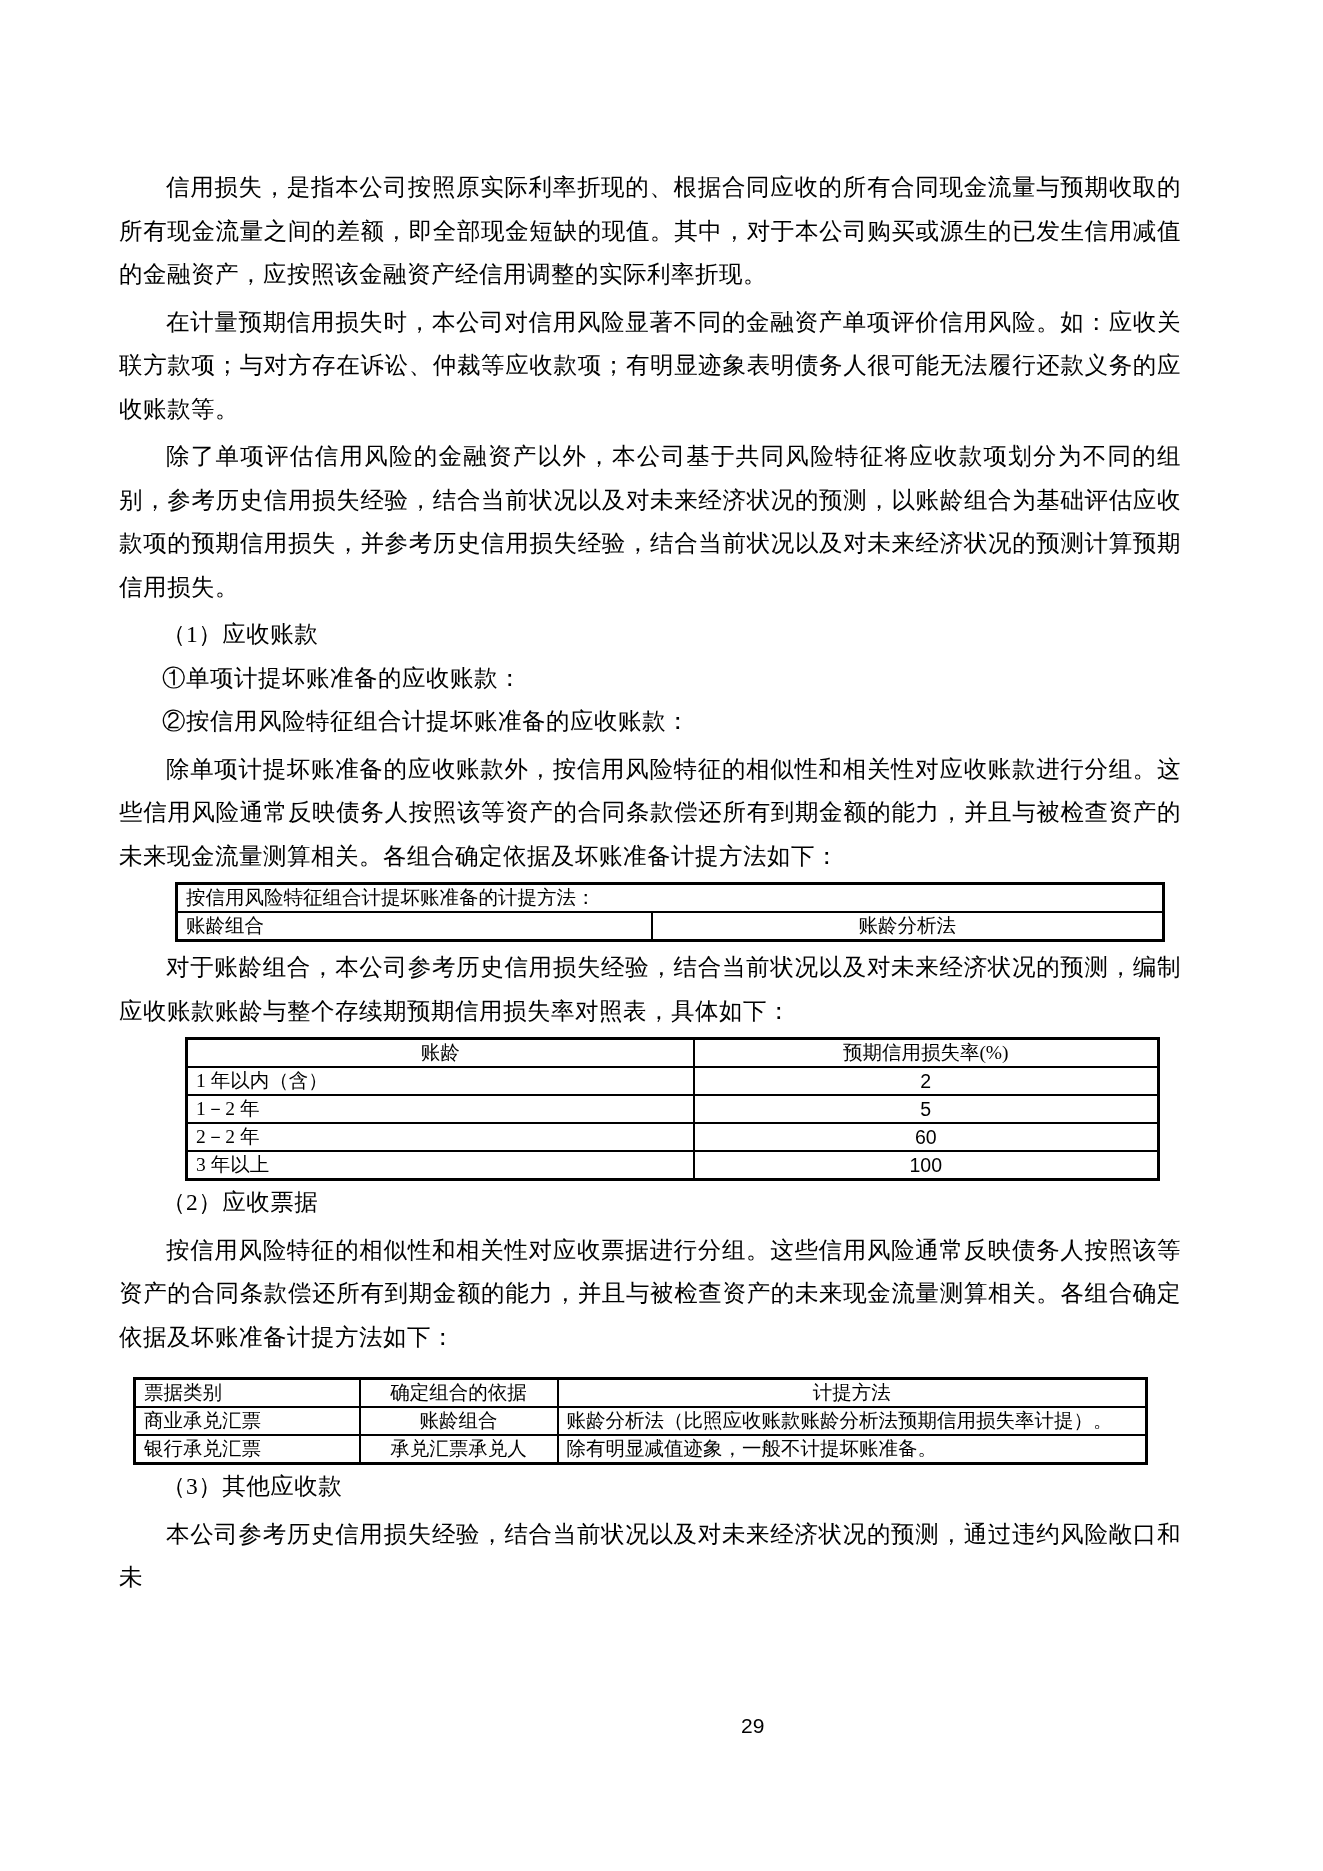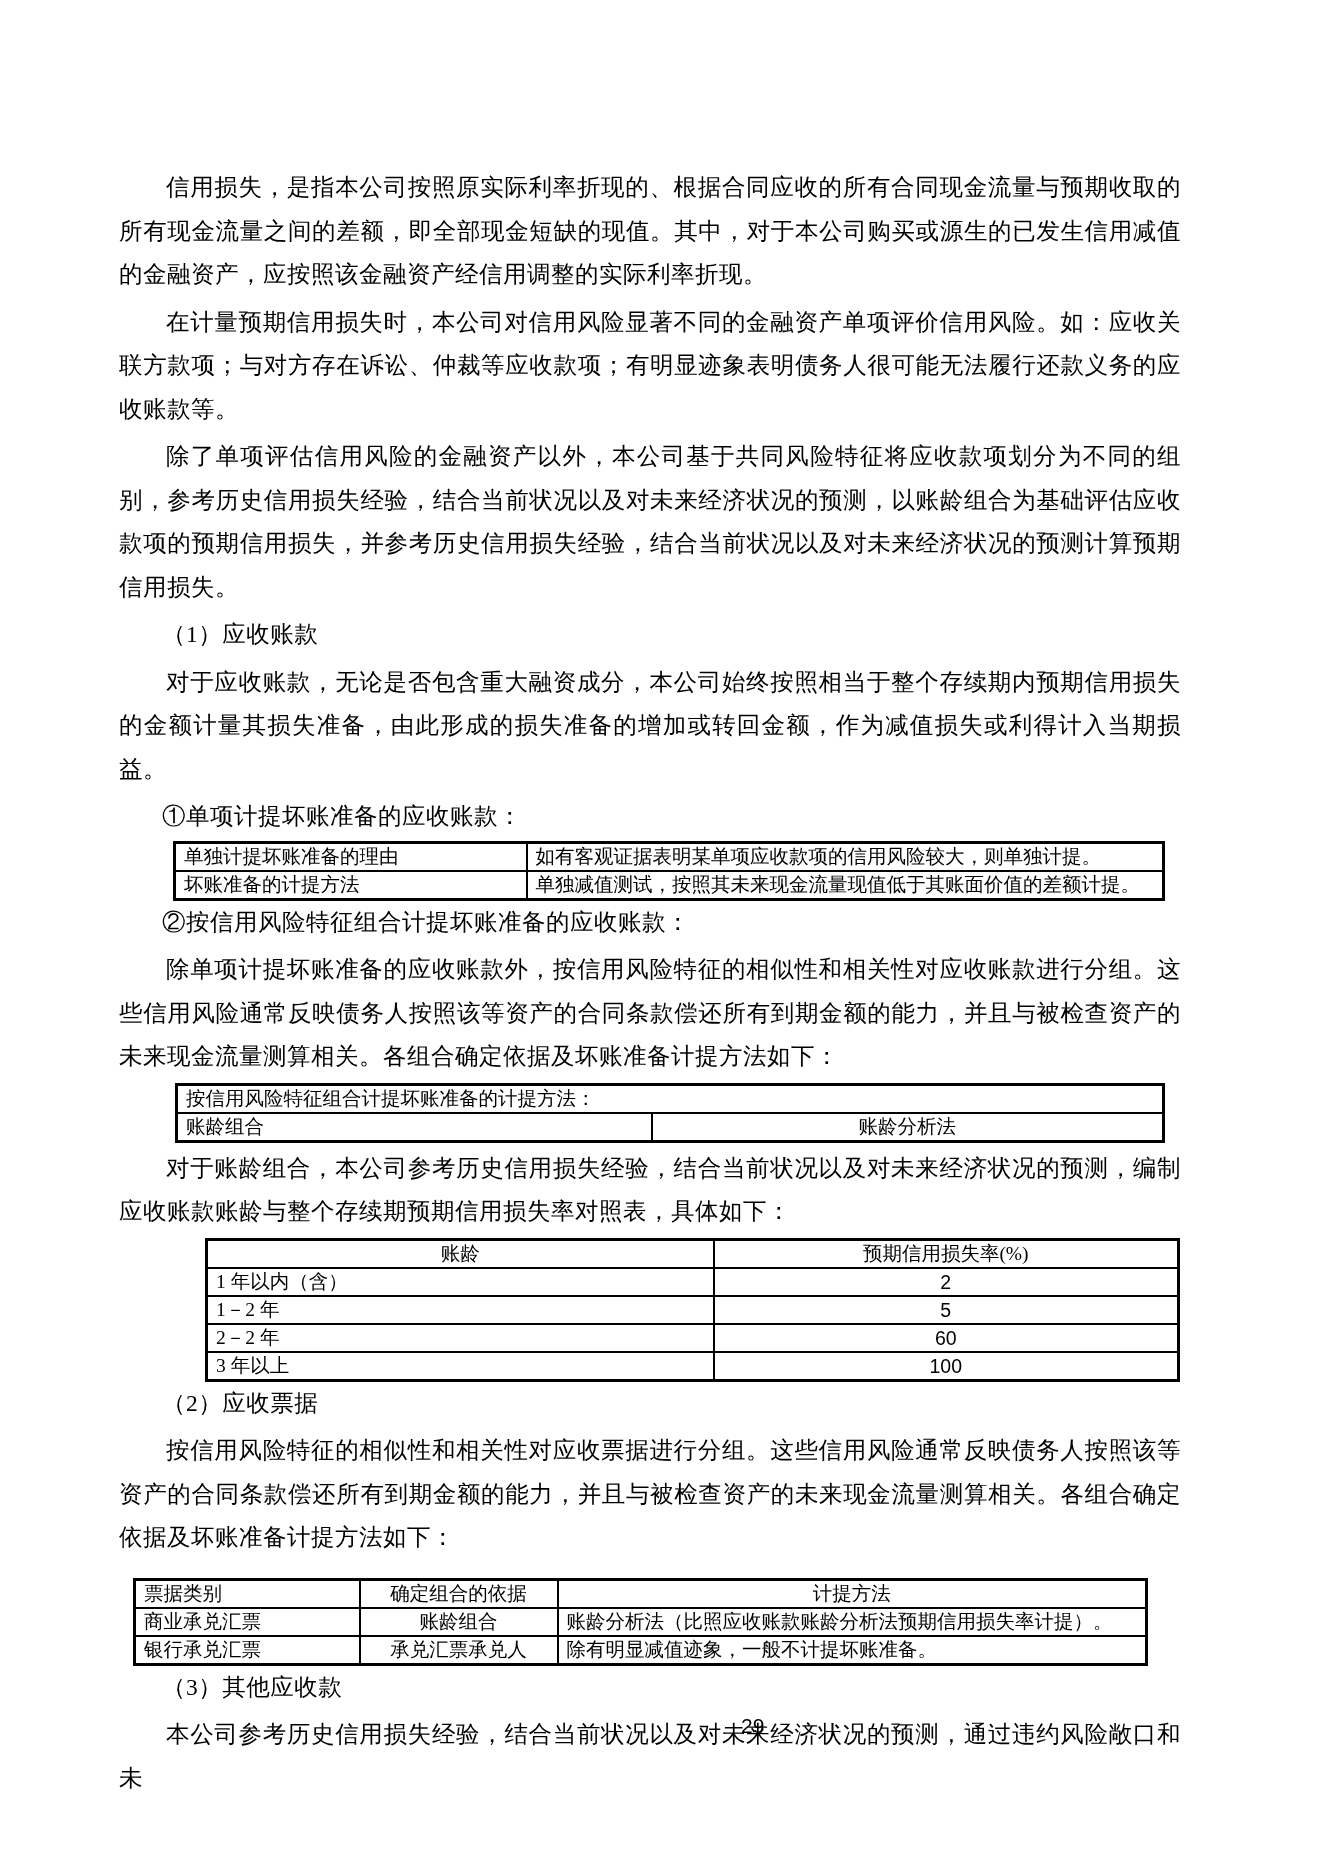--- a/index.html
+++ b/index.html
@@ -46,21 +46,21 @@
     font-size: 19.5px;
     line-height: 24px;
     height: 26px;
     padding: 0 8px;
     white-space: nowrap;
     overflow: hidden;
     vertical-align: middle;
   }
   .tbl1 { width: 992px; margin: 2px 0 0 58px; }
   .tbl2 { width: 990px; margin: 2px 0 0 60px; }
-  .tbl3 { width: 975px; margin: 0 0 0 90px; }
+  .tbl3 { width: 975px; margin: 0 0 0 70px; }
   .tbl4 { width: 1015px; margin: 18px 0 0 18px; }
 
   td.al { text-align: left; }
   td.ac { text-align: center; }
   td.sans, .sans { font-family: "Liberation Sans", sans-serif; }
 
   .page-number {
     position: absolute;
     left: 741px; top: 1714px;
     font-size: 21px;
@@ -71,40 +71,23 @@
 <body>
 
 <div class="page">
   <div class="content">
 
     <p class="body">信用损失，是指本公司按照原实际利率折现的、根据合同应收的所有合同现金流量与预期收取的所有现金流量之间的差额，即全部现金短缺的现值。其中，对于本公司购买或源生的已发生信用减值的金融资产，应按照该金融资产经信用调整的实际利率折现。</p>
     <p class="body">在计量预期信用损失时，本公司对信用风险显著不同的金融资产单项评价信用风险。如：应收关联方款项；与对方存在诉讼、仲裁等应收款项；有明显迹象表明债务人很可能无法履行还款义务的应收账款等。</p>
     <p class="body">除了单项评估信用风险的金融资产以外，本公司基于共同风险特征将应收款项划分为不同的组别，参考历史信用损失经验，结合当前状况以及对未来经济状况的预测，以账龄组合为基础评估应收款项的预期信用损失，并参考历史信用损失经验，结合当前状况以及对未来经济状况的预测计算预期信用损失。</p>
 
     <p class="heading">（1）应收账款</p>
-    <p class="body">对于应收账款，无论是否包含重大融资成分，本公司始终按照相当于整个存续期内预期信用损失的金额计量其损失准备，由此形成的损失准备的增加或转回金额，作为减值损失或利得计入当期损益。</p>
 
     <p class="heading m-h-ind">①单项计提坏账准备的应收账款：</p>
 
-    <table class="tbl tbl1">
-      <colgroup>
-          <col style="width:352px">
-          <col>
-        </colgroup>
-      <tbody>
-        <tr>
-          <td class="al">单独计提坏账准备的理由</td>
-          <td class="al">如有客观证据表明某单项应收款项的信用风险较大，则单独计提。</td>
-        </tr>
-        <tr>
-          <td class="al">坏账准备的计提方法</td>
-          <td class="al">单独减值测试，按照其未来现金流量现值低于其账面价值的差额计提。</td>
-        </tr>
-      </tbody>
-    </table>
 
     <p class="heading m-h-port">②按信用风险特征组合计提坏账准备的应收账款：</p>
     <p class="body">除单项计提坏账准备的应收账款外，按信用风险特征的相似性和相关性对应收账款进行分组。这些信用风险通常反映债务人按照该等资产的合同条款偿还所有到期金额的能力，并且与被检查资产的未来现金流量测算相关。各组合确定依据及坏账准备计提方法如下：</p>
 
     <table class="tbl tbl2">
       <colgroup>
           <col style="width:475px">
           <col>
         </colgroup>
       <tbody>

